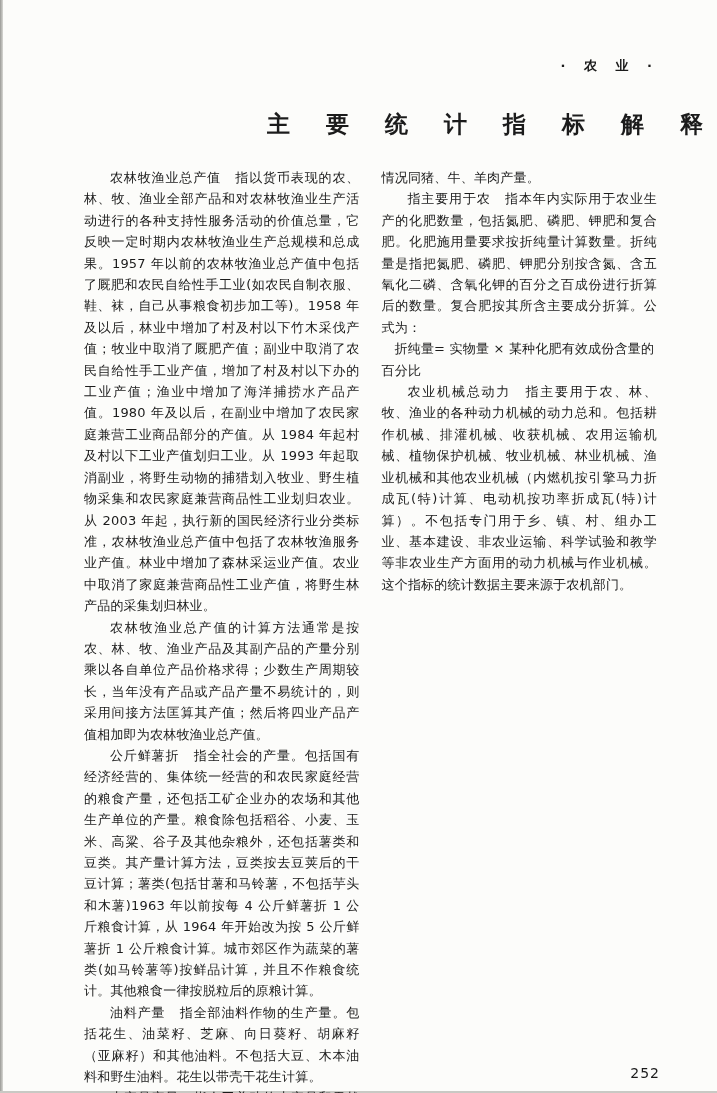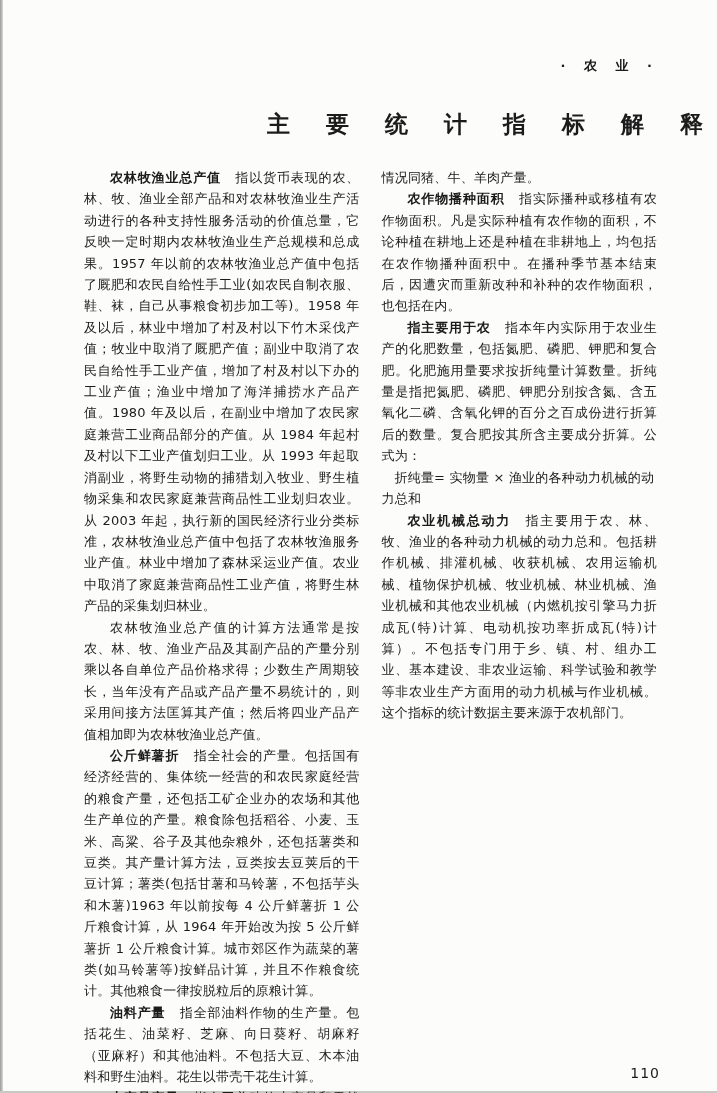--- a/index.html
+++ b/index.html
@@ -68,21 +68,21 @@
     letter-spacing: 0.2px;
   }
   .para {
     margin: 0;
     text-indent: 2em;
   }
   .para.no-indent {
     text-indent: 0;
   }
   .term {
-    font-weight: bold;
+    font-weight: normal;
     margin-right: 1.1em;
   }
   .formula {
     margin: 0;
     text-indent: 1em;
     text-align: left;
   }
   .page-number {
     position: absolute;
     bottom: 12px;
@@ -105,21 +105,20 @@
   <div class="columns">
     <div class="col">
         <p class="para"><b class="term">农林牧渔业总产值</b>指以货币表现的农、林、牧、渔业全部产品和对农林牧渔业生产活动进行的各种支持性服务活动的价值总量，它反映一定时期内农林牧渔业生产总规模和总成果。1957 年以前的农林牧渔业总产值中包括了厩肥和农民自给性手工业(如农民自制衣服、鞋、袜，自己从事粮食初步加工等)。1958 年及以后，林业中增加了村及村以下竹木采伐产值；牧业中取消了厩肥产值；副业中取消了农民自给性手工业产值，增加了村及村以下办的工业产值；渔业中增加了海洋捕捞水产品产值。1980 年及以后，在副业中增加了农民家庭兼营工业商品部分的产值。从 1984 年起村及村以下工业产值划归工业。从 1993 年起取消副业，将野生动物的捕猎划入牧业、野生植物采集和农民家庭兼营商品性工业划归农业。从 2003 年起，执行新的国民经济行业分类标准，农林牧渔业总产值中包括了农林牧渔服务业产值。林业中增加了森林采运业产值。农业中取消了家庭兼营商品性工业产值，将野生林产品的采集划归林业。</p>
         <p class="para">农林牧渔业总产值的计算方法通常是按农、林、牧、渔业产品及其副产品的产量分别乘以各自单位产品价格求得；少数生产周期较长，当年没有产品或产品产量不易统计的，则采用间接方法匡算其产值；然后将四业产品产值相加即为农林牧渔业总产值。</p>
         <p class="para"><b class="term">公斤鲜薯折</b>指全社会的产量。包括国有经济经营的、集体统一经营的和农民家庭经营的粮食产量，还包括工矿企业办的农场和其他生产单位的产量。粮食除包括稻谷、小麦、玉米、高粱、谷子及其他杂粮外，还包括薯类和豆类。其产量计算方法，豆类按去豆荚后的干豆计算；薯类(包括甘薯和马铃薯，不包括芋头和木薯)1963 年以前按每 4 公斤鲜薯折 1 公斤粮食计算，从 1964 年开始改为按 5 公斤鲜薯折 1 公斤粮食计算。城市郊区作为蔬菜的薯类(如马铃薯等)按鲜品计算，并且不作粮食统计。其他粮食一律按脱粒后的原粮计算。</p>
         <p class="para"><b class="term">油料产量</b>指全部油料作物的生产量。包括花生、油菜籽、芝麻、向日葵籽、胡麻籽（亚麻籽）和其他油料。不包括大豆、木本油料和野生油料。花生以带壳干花生计算。</p>
         <p class="para"><b class="term">水产品产量</b>指人工养殖的水产品和天然生长的水产品的捕捞量。包括海水的鱼类、虾蟹类、贝类和藻类以及内陆水域的鱼类、虾蟹类和贝类，不包括淡水生植物。</p>
       </div>
     <div class="col">
         <p class="para no-indent">情况同猪、牛、羊肉产量。</p>
-        <p class="para"><b class="term">农作物播种面积</b>指实际播种或移植有农作物面积。凡是实际种植有农作物的面积，不论种植在耕地上还是种植在非耕地上，均包括在农作物播种面积中。在播种季节基本结束后，因遭灾而重新改种和补种的农作物面积，也包括在内。</p>
         <p class="para"><b class="term">指主要用于农</b>指本年内实际用于农业生产的化肥数量，包括氮肥、磷肥、钾肥和复合肥。化肥施用量要求按折纯量计算数量。折纯量是指把氮肥、磷肥、钾肥分别按含氮、含五氧化二磷、含氧化钾的百分之百成份进行折算后的数量。复合肥按其所含主要成分折算。公式为：</p>
-        <div class="formula">折纯量= 实物量 × 渔业的各种动力机械的动力总和</div>
+        <div class="formula">折纯量= 实物量 × 某种化肥有效成份含量的百分比</div>
         <p class="para"><b class="term">农业机械总动力</b>指主要用于农、林、牧、渔业的各种动力机械的动力总和。包括耕作机械、排灌机械、收获机械、农用运输机械、植物保护机械、牧业机械、林业机械、渔业机械和其他农业机械（内燃机按引擎马力折成瓦(特)计算、电动机按功率折成瓦(特)计算）。不包括专门用于乡、镇、村、组办工业、基本建设、非农业运输、科学试验和教学等非农业生产方面用的动力机械与作业机械。这个指标的统计数据主要来源于农机部门。</p>
       </div>
   </div>
 
-  <div class="page-number">110</div>
+  <div class="page-number">252</div>
 </div>
 
 </body></html>

